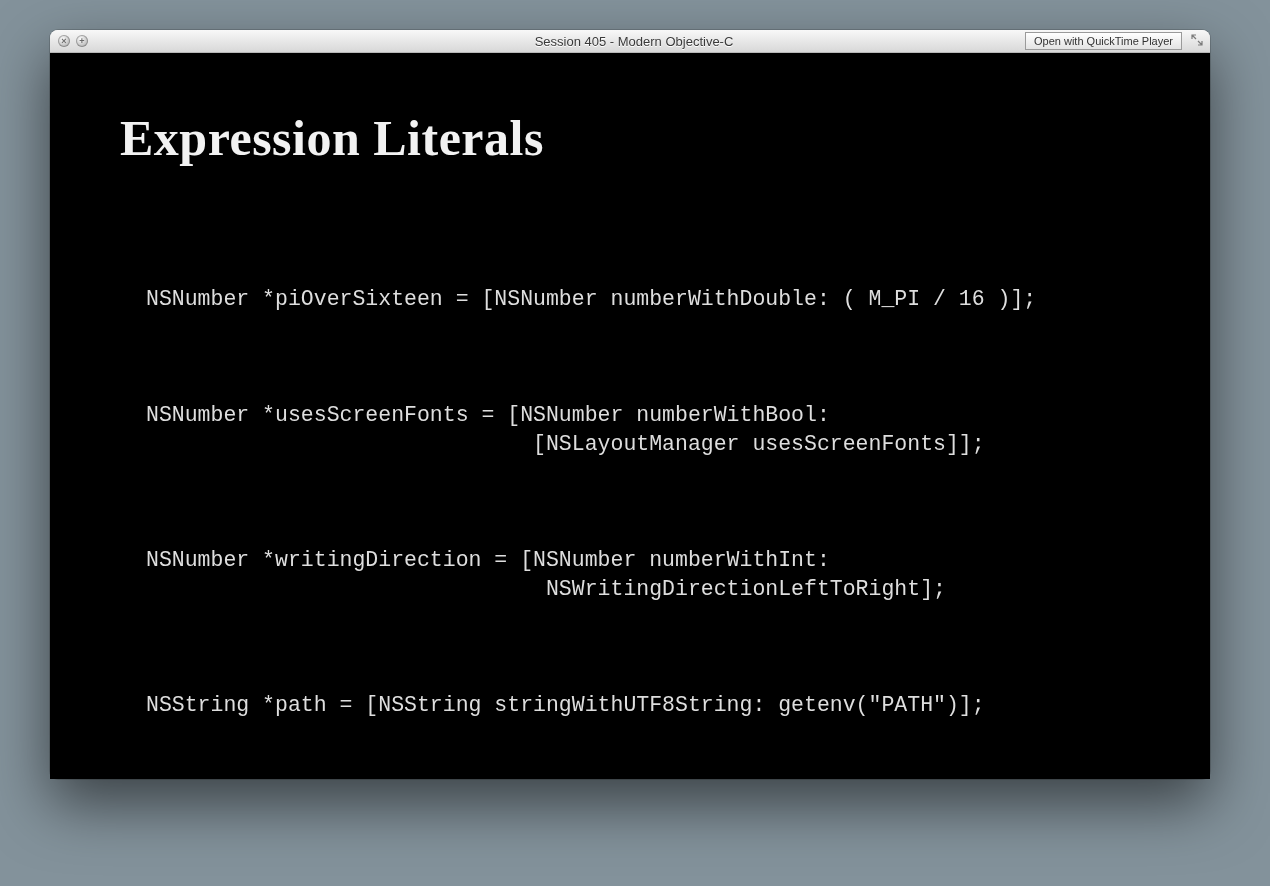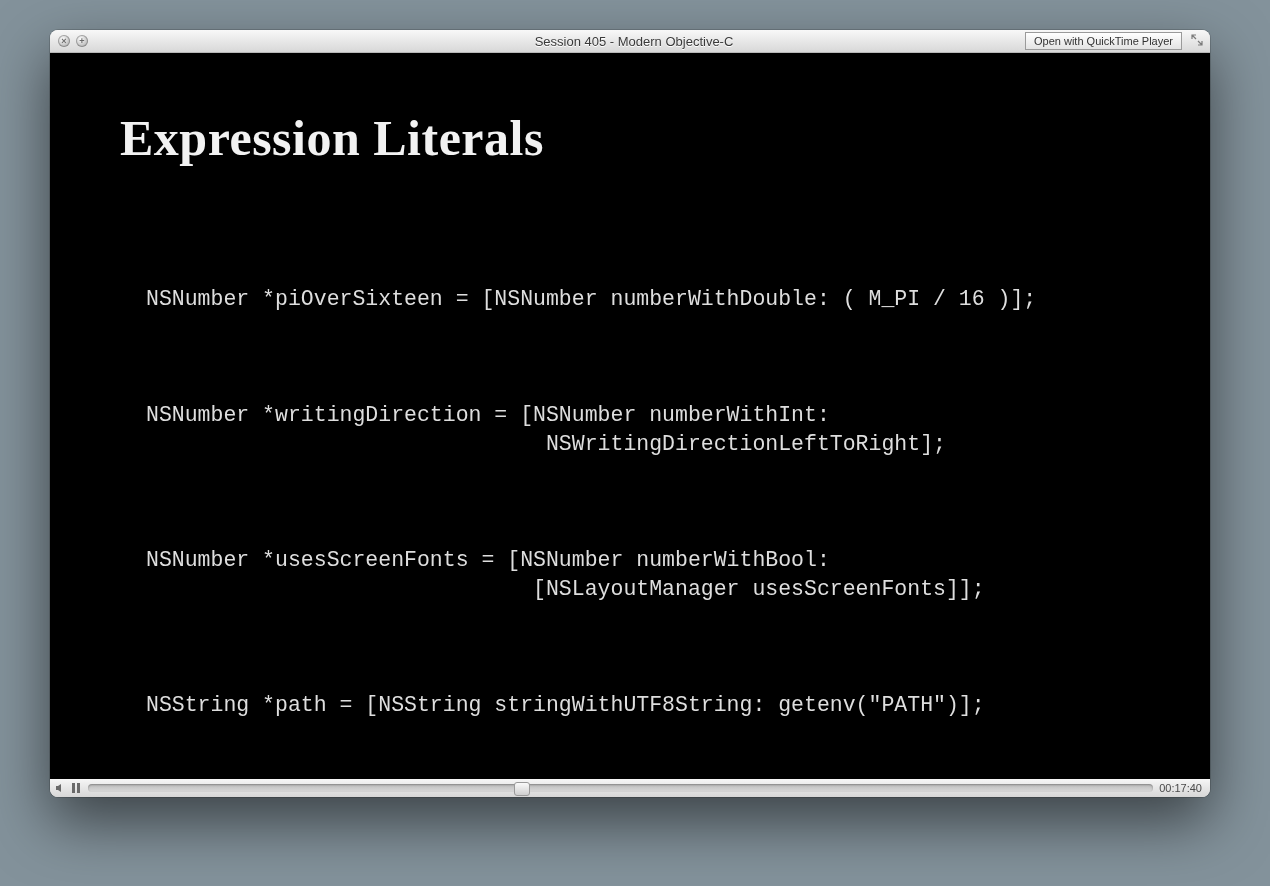--- a/index.html
+++ b/index.html
@@ -185,40 +185,23 @@
         <path d="M12 8 L12 12 L8 12 M12 12 L8 8" stroke="#7a7a7a" stroke-width="1.2" fill="none"></path>
       </svg>
     </div>
   </div>
 
   <div class="video-area">
     <div class="slide">
       <h1>Expression Literals</h1>
       <div class="code">
         <div class="block">NSNumber *piOverSixteen = [NSNumber numberWithDouble: ( M_PI / 16 )];</div>
+        <div class="block">NSNumber *usesScreenFonts = [NSNumber numberWithBool:
+                              [NSLayoutManager usesScreenFonts]];</div>
         <div class="block">NSNumber *writingDirection = [NSNumber numberWithInt:
                                NSWritingDirectionLeftToRight];</div>
-        <div class="block">NSNumber *usesScreenFonts = [NSNumber numberWithBool:
-                              [NSLayoutManager usesScreenFonts]];</div>
         <div class="block">NSString *path = [NSString stringWithUTF8String: getenv("PATH")];</div>
       </div>
     </div>
   </div>
 
-  <div class="controls">
-    <span class="ctrl-btn">
-      <svg width="10" height="10" viewBox="0 0 10 10">
-          <path d="M1 3h2l3-2v8l-3-2H1z" fill="#6a6a6a"></path>
-        </svg>
-    </span>
-    <span class="ctrl-btn">
-      <svg width="8" height="10" viewBox="0 0 8 10">
-          <rect x="0" y="0" width="3" height="10" fill="#6a6a6a"></rect>
-          <rect x="5" y="0" width="3" height="10" fill="#6a6a6a"></rect>
-        </svg>
-    </span>
-    <div class="scrubber">
-      <div class="thumb"></div>
-    </div>
-    <div class="time">00:17:40</div>
-  </div>
 
 </div>
 
 </body></html>

